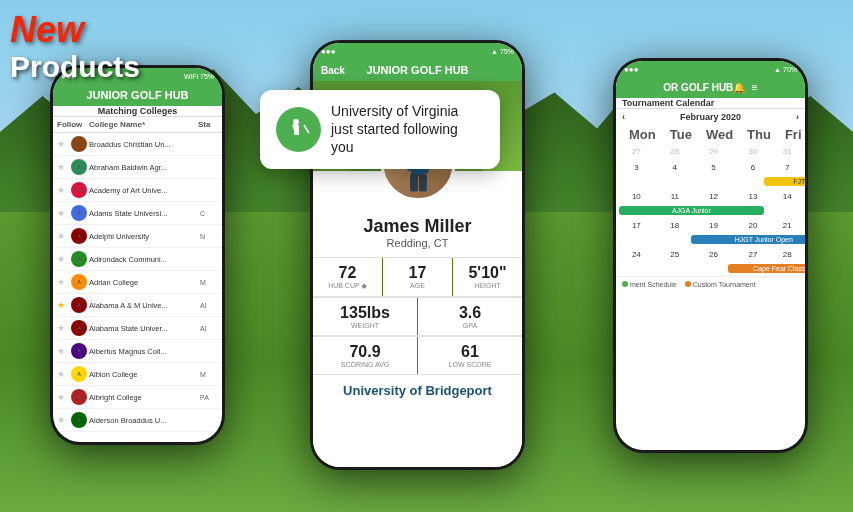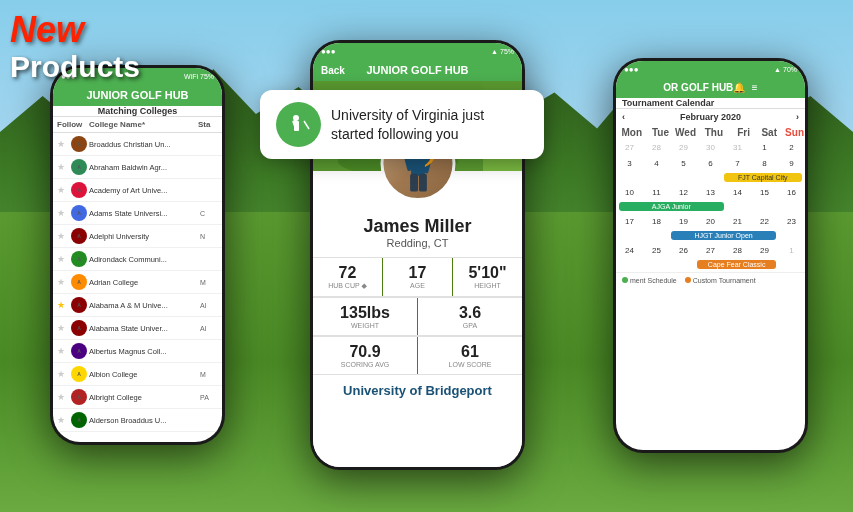--- a/index.html
+++ b/index.html
@@ -269,21 +269,21 @@
       top: 90px;
       left: 260px;
       z-index: 20;
       background: white;
       border-radius: 12px;
       box-shadow: 0 4px 20px rgba(0,0,0,0.3);
       padding: 12px 16px;
       display: flex;
       align-items: center;
       gap: 10px;
-      width: 284px;
+      width: 240px;
     }
     .notif-icon {
       width: 45px;
       height: 45px;
       border-radius: 50%;
       background: #4caf50;
       display: flex;
       align-items: center;
       justify-content: center;
       flex-shrink: 0;
@@ -323,25 +323,26 @@
       font-size: 9px;
       font-weight: bold;
       color: #333;
     }
     .cal-grid {
       display: grid;
       grid-template-columns: repeat(7, 1fr);
       font-size: 8px;
     }
     .cal-day-header {
-      text-align: right;
+      text-align: left;
       padding: 2px 1px;
       font-weight: bold;
-      font-size: 10px;
+      font-size: 13px;
       color: #555;
+      margin-left: 12px;
     }
     .cal-day-header.sun { color: #e74c3c; }
     .cal-cell {
       text-align: center;
       padding: 3px 1px;
       font-size: 8px;
       color: #333;
       min-height: 16px;
       position: relative;
     }

